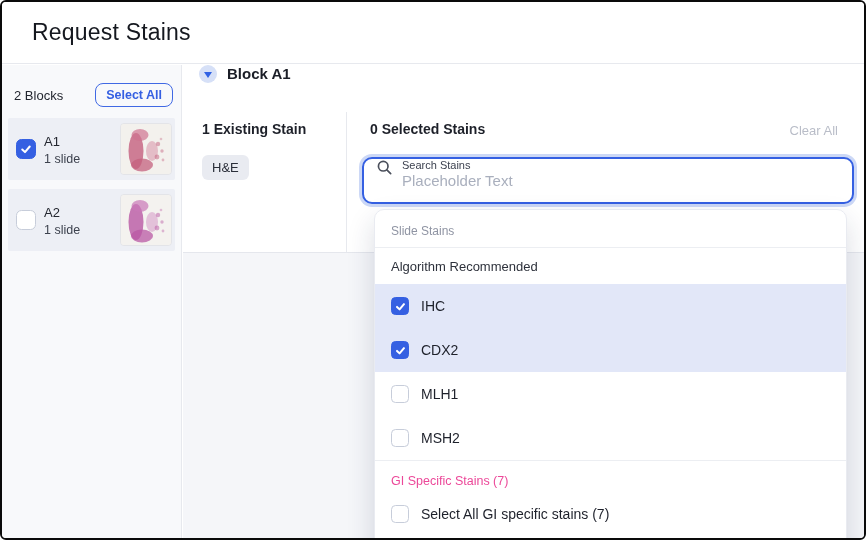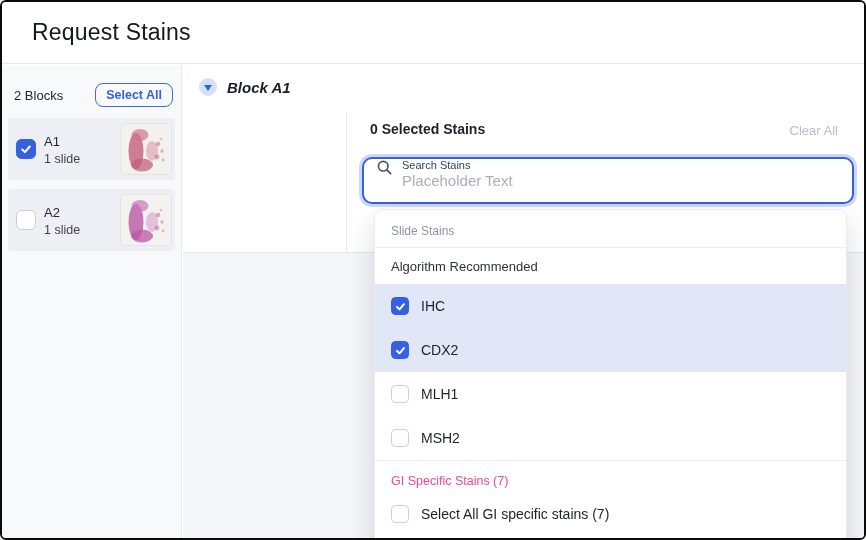--- a/index.html
+++ b/index.html
@@ -54,21 +54,21 @@
     display:flex; align-items:center; justify-content:center; cursor:pointer;
   }
   .cb.big { width:20px; height:20px; border-radius:5.5px; }
   .cb.checked { background:#3560e2; border-color:#3560e2; }
   .cb svg { display:none; }
   .cb.checked svg { display:block; }
 
   
   .block-header {
     position:absolute; left:181px; top:63px; right:0; height:44px;
-    display:flex; align-items:center; padding-left:16px; background:#fff;font-style:italic;
+    display:flex; align-items:flex-start; padding-left:16px; background:#fff;
   }
   .chevron-badge {
     width:18px; height:18px; border-radius:50%; background:#d6e0f7;
     display:flex; align-items:center; justify-content:center; cursor:pointer;
   }
   .chevron-badge i {
     display:block; width:0; height:0; margin-top:1px;
     border-left:4.5px solid transparent; border-right:4.5px solid transparent;
     border-top:6px solid #3061e4;
   }
@@ -183,20 +183,24 @@
     </div>
   </div>
 
   <div class="block-header">
     <span class="chevron-badge">
         <i></i>
       </span>
     <span class="block-title">Block A1</span>
   </div>
 
+  <div class="existing-col">
+    <div class="col-title">1 Existing Stain</div>
+    <span class="stain-chip">H&amp;E</span>
+  </div>
 
   <div class="col-divider"></div>
 
   <div class="col-title selected-col-title">0 Selected Stains</div>
   <div class="clear-all">Clear All</div>
 
   <div class="search-box">
     <svg width="17" height="17" viewBox="0 0 16 16">
       <circle cx="6.8" cy="6.8" r="4.5" fill="none" stroke="#4b505c" stroke-width="1.6"></circle>
       <line x1="10.2" y1="10.2" x2="13.8" y2="13.8" stroke="#4b505c" stroke-width="1.6" stroke-linecap="round"></line>

